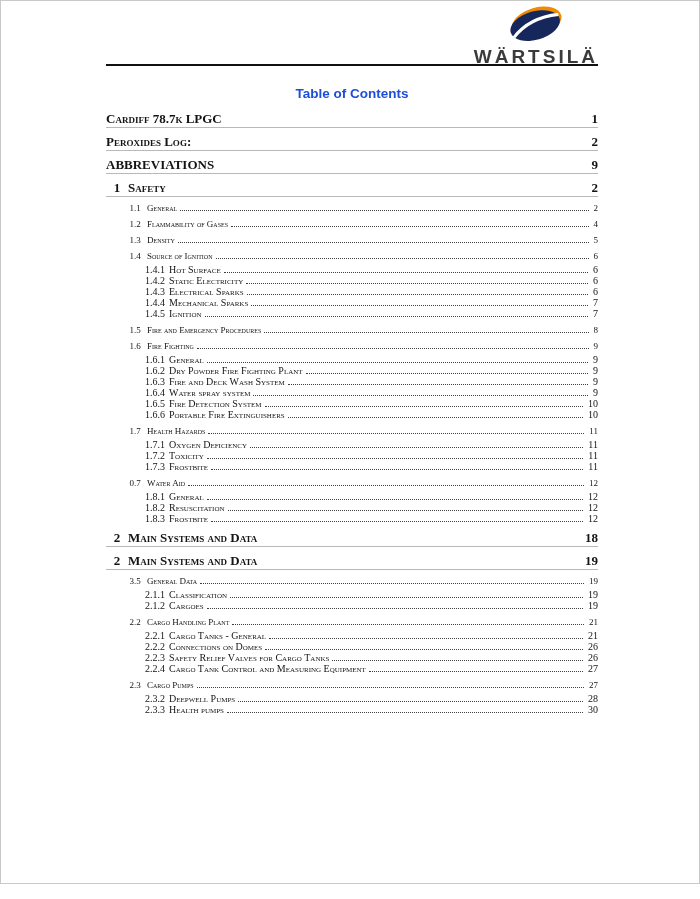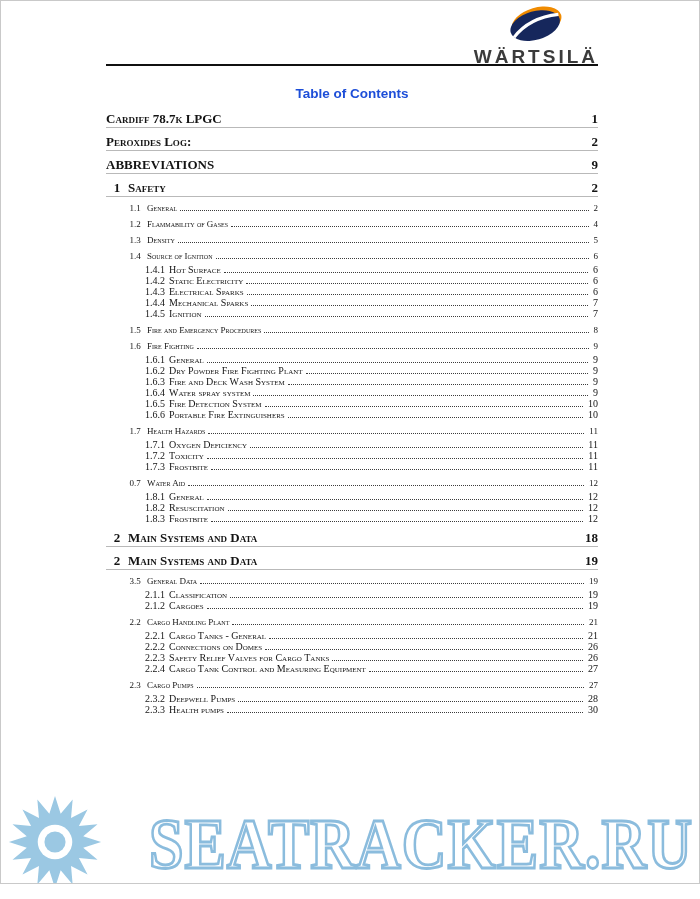--- a/index.html
+++ b/index.html
@@ -326,24 +326,14 @@
         </div>
         <div class="toc-row l3">
           <span class="num">2.3.3</span>
           <span class="lab">Health pumps</span>
           <span class="lead"></span>
           <span class="pg">30</span>
         </div>
       </div>
   </div>
 
-  <div class="watermark">
-    <span>
-      <svg width="96" height="96" viewBox="0 0 100 100" style="opacity:0.92">
-        <polygon fill="#8cc0df" points="98,50 79.4,55.9 94.3,68.4 74.9,66.7 83.9,83.9 66.7,74.9 68.4,94.3 55.9,79.4 50,98 44.1,79.4 31.6,94.3 33.3,74.9 16.1,83.9 25.1,66.7 5.7,68.4 20.6,55.9 2,50 20.6,44.1 5.7,31.6 25.1,33.3 16.1,16.1 33.3,25.1 31.6,5.7 44.1,20.6 50,2 55.9,20.6 68.4,5.7 66.7,25.1 83.9,16.1 74.9,33.3 94.3,31.6 79.4,44.1"></polygon>
-        <circle cx="50" cy="50" r="18" fill="#ffffff"></circle>
-        <circle cx="50" cy="50" r="11" fill="#8cc0df"></circle>
-      </svg>
-    </span>
-    <span class="wm-text">SEATRACKER.RU</span>
-  </div>
 
 </div>
 
 </body></html>

